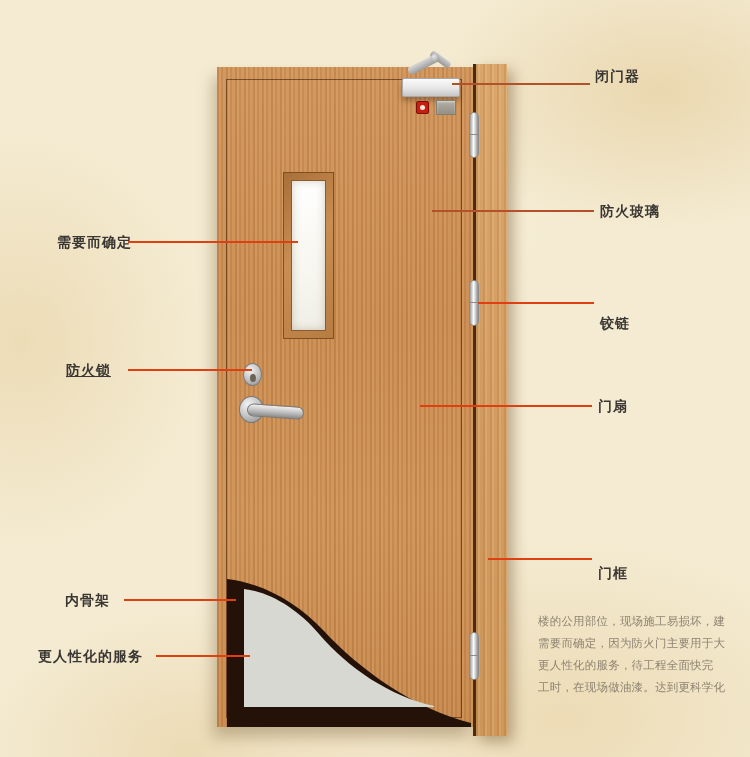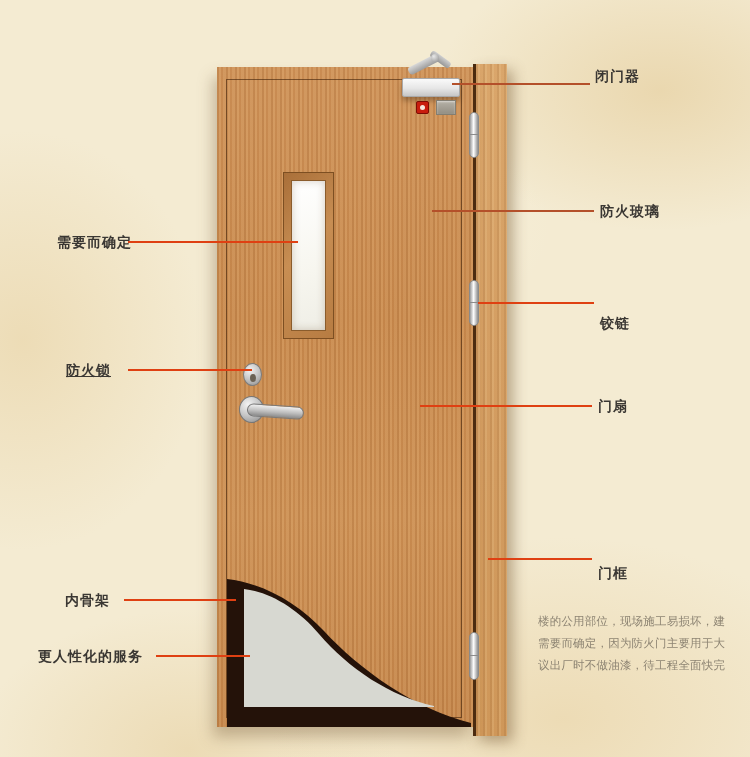--- a/index.html
+++ b/index.html
@@ -194,16 +194,17 @@
 
   <div class="lbl" style="left:598px; top:398px;">门扇</div>
   <div class="leader" style="left:420px; top:405px; width:172px;"></div>
 
   <div class="lbl" style="left:598px; top:565px;">门框</div>
   <div class="leader" style="left:488px; top:558px; width:104px;"></div>
 
   <div class="desc">
     <div>楼的公用部位，现场施工易损坏，建</div>
     <div>需要而确定，因为防火门主要用于大</div>
-    <div>议出厂时不做油漆，待工程全面快完</div>
+    <div>更人性化的服务，待工程全面快完</div>
+    <div>工时，在现场做油漆。达到更科学化</div>
   </div>
 
 </div>
 
 </body></html>

